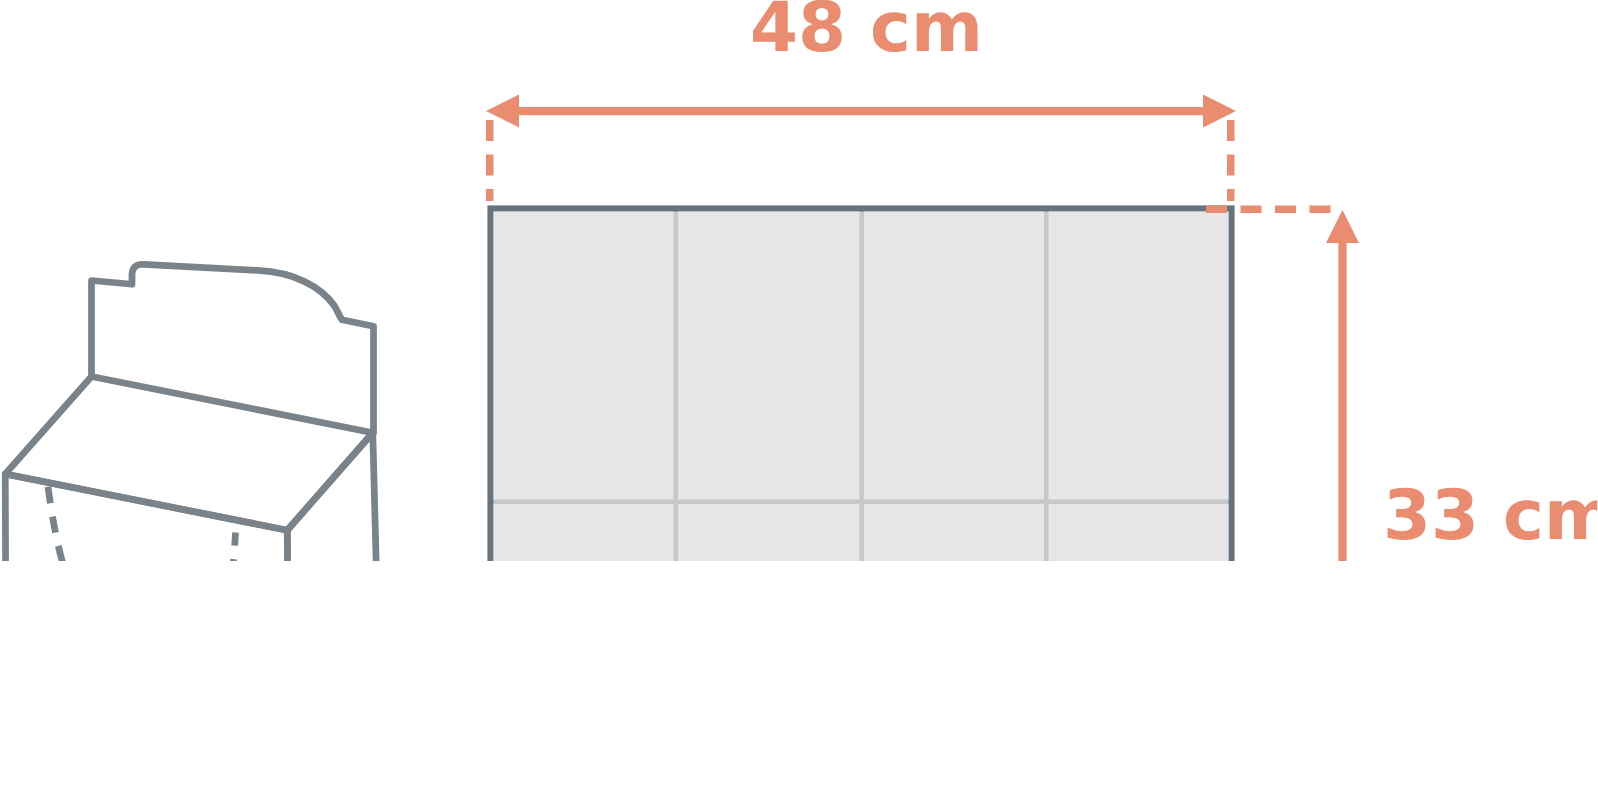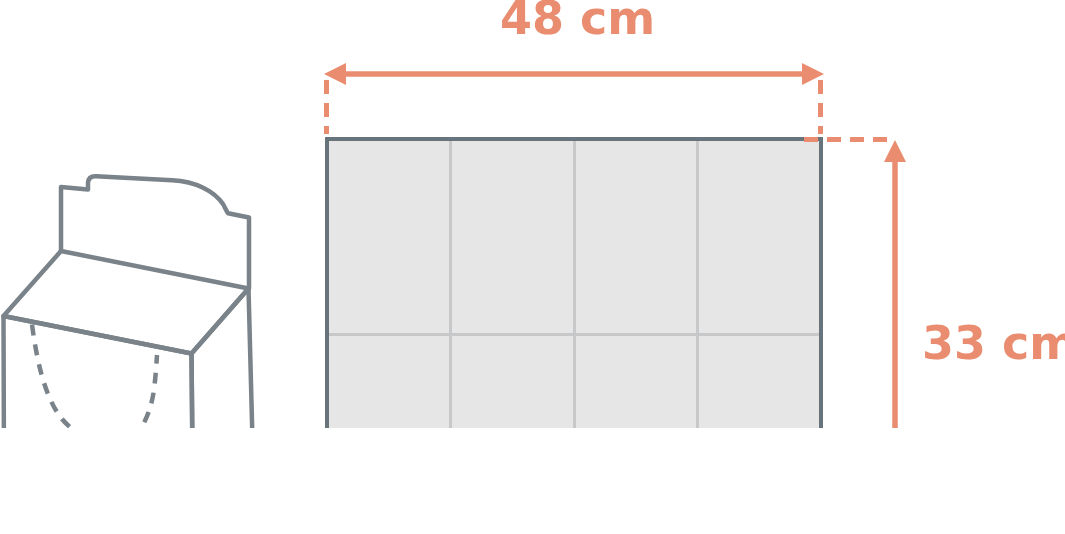--- a/index.html
+++ b/index.html
@@ -4,21 +4,21 @@
 <style>
   html, body {
     margin: 0;
     padding: 0;
     background: #ffffff;
     font-family: "DejaVu Sans", "Liberation Sans", sans-serif;
   }
   .canvas {
     position: relative;
     width: 1065px;
-    height: 428px;
+    height: 374px;
     background: var(--background, #ffffff);
     overflow: hidden;
   }
   
   .box-art {
     position: absolute;
     left: 0;
     top: 0;
     width: 300px;
     height: 534px;

